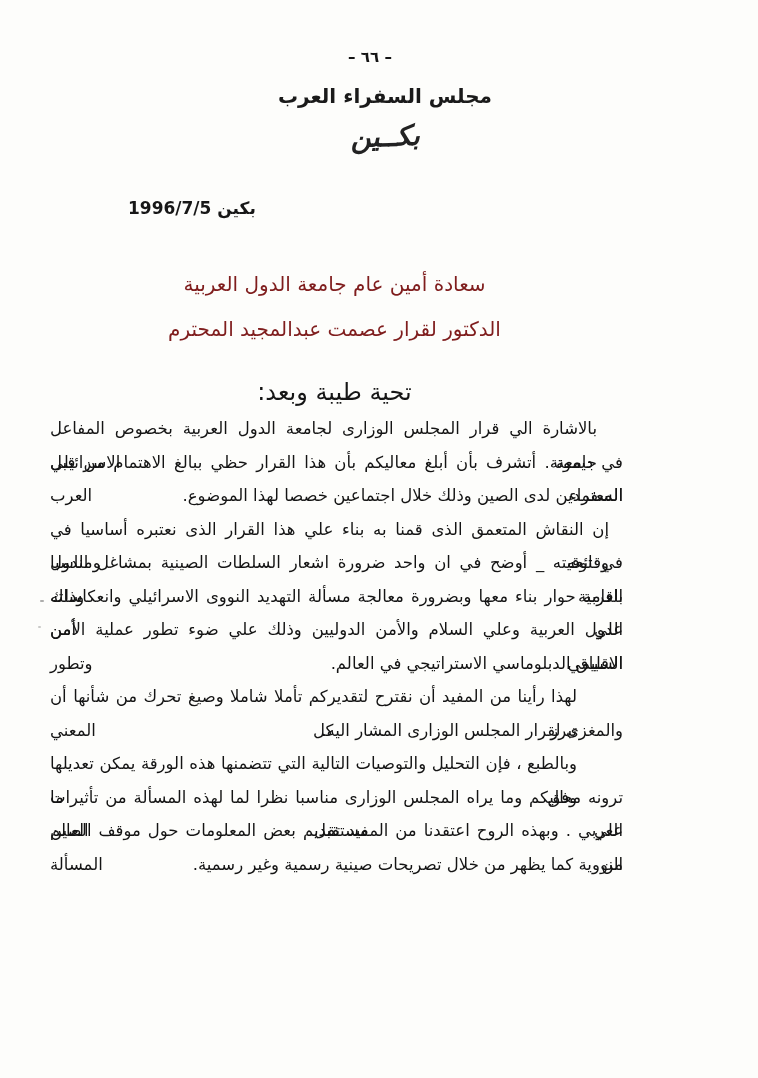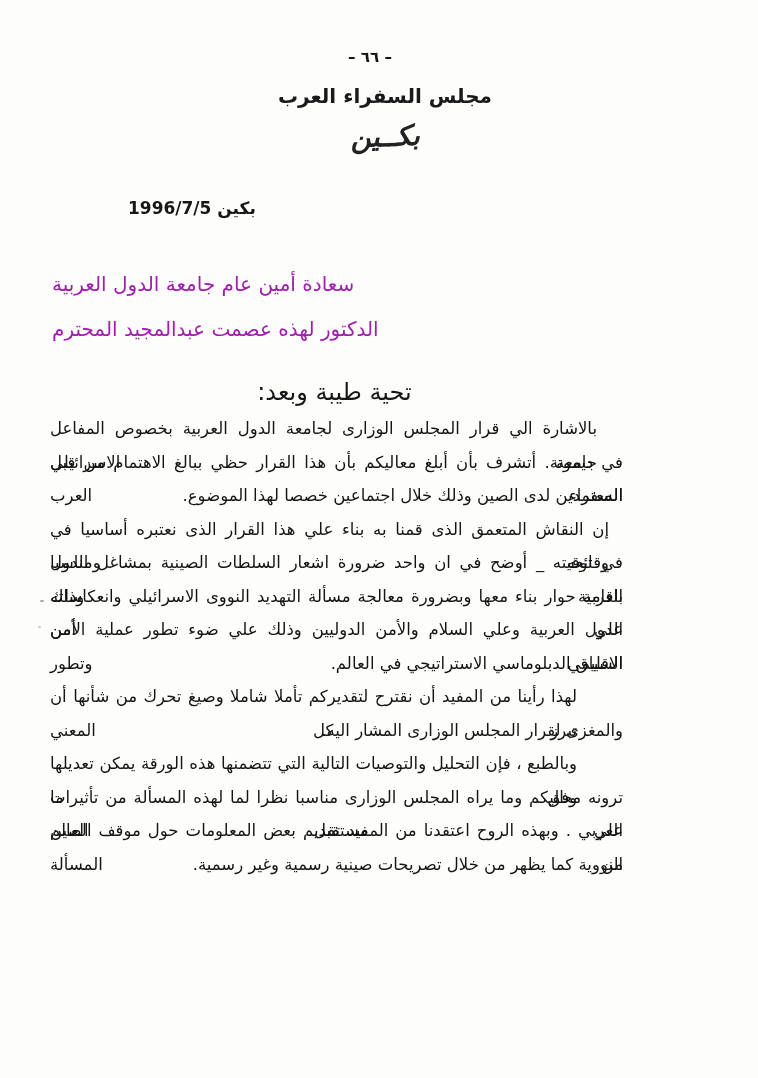--- a/index.html
+++ b/index.html
@@ -26,22 +26,22 @@
     position:absolute;top:120px;left:0;width:770px;
     text-align:center;font-size:28px;font-style:italic;font-weight:600;
     direction:rtl;transform:rotate(-2deg);color:#222;
   }
   .date{
     position:absolute;top:198px;left:128px;
     direction:rtl;font-size:17px;color:#171717;font-weight:bold;
   }
   .addr{
     position:absolute;top:262px;right:56px;left:52px;
-    direction:rtl;text-align:left;font-size:20px;line-height:45px;
-    color:#a21caf;
+    direction:rtl;text-align:center;font-size:20px;line-height:45px;
+    color:#7f1d1d;
   }
   .salutation{
     position:absolute;top:378px;right:56px;left:52px;
     direction:rtl;text-align:center;font-size:24px;font-weight:500;
     color:#161616;
   }
   .letter-body{
     position:absolute;top:412px;right:50px;left:50px;
     direction:rtl;font-size:16.5px;color:#141414;
   }
@@ -67,21 +67,21 @@
   <div class="pagenum">– ٦٦ –</div>
 
   <div class="org">مجلس السفراء العرب</div>
 
   <div class="city">بكــين</div>
 
   <div class="date">بكين 1996/7/5</div>
 
   <div class="addr">
     <div>سعادة أمين عام جامعة الدول العربية</div>
-    <div>الدكتور لهذه عصمت عبدالمجيد المحترم</div>
+    <div>الدكتور لقرار عصمت عبدالمجيد المحترم</div>
   </div>
 
   <div class="salutation">تحية طيبة وبعد:</div>
 
   <div class="letter-body">
 
     <div class="bline ind-a">بالاشارة الي قرار المجلس الوزارى لجامعة الدول العربية بخصوص المفاعل جامعة الاسرائيلي</div>
     <div class="bline">في ديمونة. أتشرف بأن أبلغ معاليكم بأن هذا القرار حظي ببالغ الاهتمام من قبل السفراء العرب</div>
     <div class="bline last">المعتمدين لدى الصين وذلك خلال اجتماعين خصصا لهذا الموضوع.</div>
 

